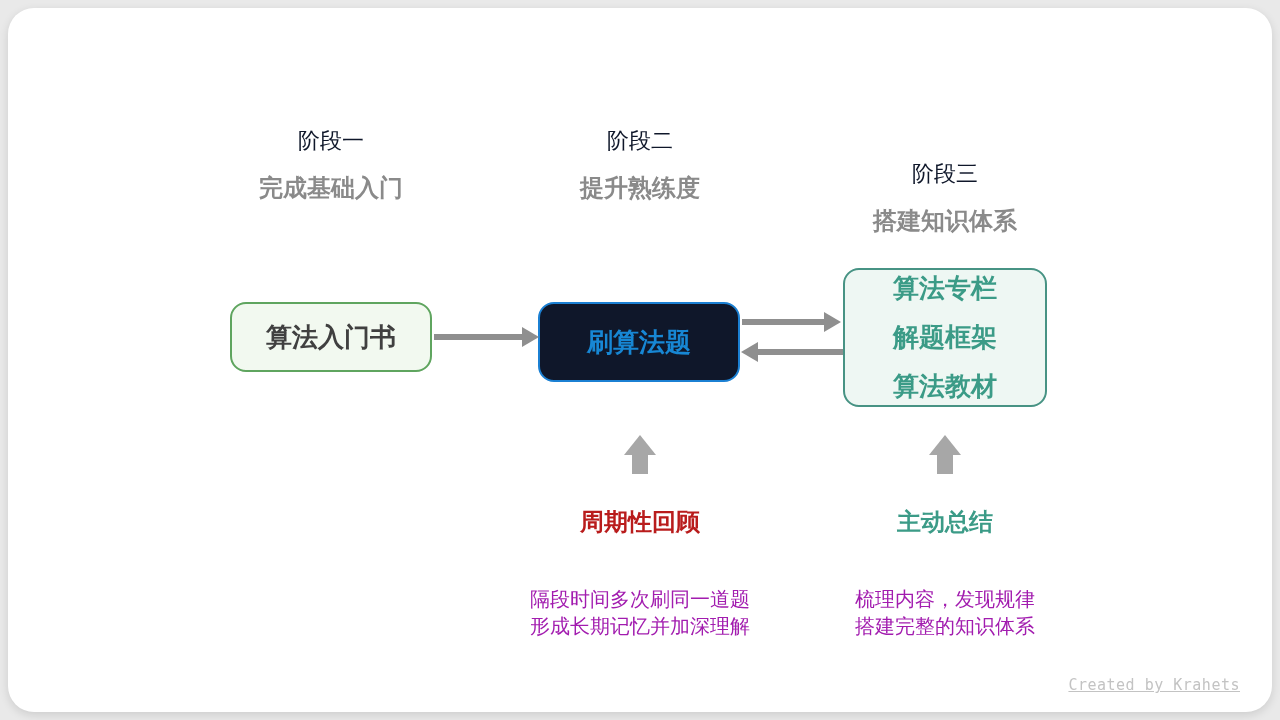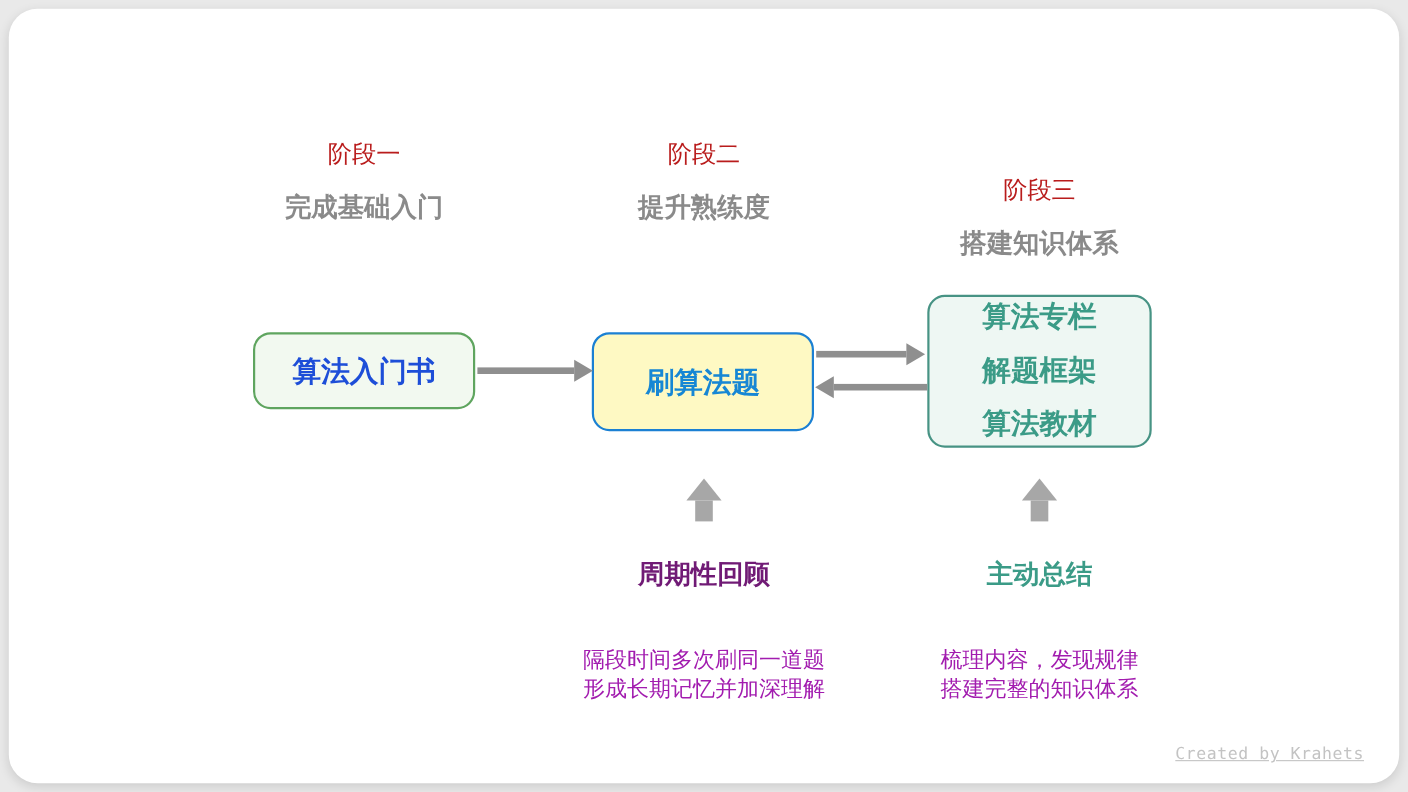--- a/index.html
+++ b/index.html
@@ -11,37 +11,37 @@
   }
   .canvas { position: relative; width: 1280px; height: 720px; }
   .card {
     position: absolute; left: 8px; top: 8px; width: 1264px; height: 704px;
     background: #ffffff; border-radius: 26px;
     box-shadow: 0 3px 10px rgba(0,0,0,0.12);
   }
 
   
   .stage { position: absolute; top: 128px; transform: translateX(-50%); text-align: center; white-space: nowrap; }
-  .stage-label { font-size: 22px; color: #b91c1c; line-height: 26px; }
+  .stage-label { font-size: 22px; color: #0f172a; line-height: 26px; }
   .stage-subtitle { font-size: 24px; font-weight: bold; color: #8a8a8a; margin-top: 18px; }
   .stage-1 { left: 331px; }
   .stage-2 { left: 640px; }
   .stage-3 { left: 945px; margin-top: 33px; }
 
   
   .node {
     position: absolute; box-sizing: border-box;
     border-radius: 16px; border: 2.5px solid;
     display: flex; flex-direction: column; justify-content: center; align-items: center;
     font-weight: bold; font-size: 26px; white-space: nowrap;
   }
   .node-1 { left: 230px; top: 302px; width: 202px; height: 70px;
-            border-color: #5fa55f; background: #f2f9f0; color: #1d4ed8; }
-  .node-2 { left: 538px; top: 302px; width: 202px; height: 90px;
-            border-color: #1b80d3; background: #fef9c3; color: #1787d4; }
+            border-color: #5fa55f; background: #f2f9f0; color: #404040; }
+  .node-2 { left: 538px; top: 302px; width: 202px; height: 80px;
+            border-color: #1b80d3; background: #0f172a; color: #1787d4; }
   .node-3 { left: 843px; top: 268px; width: 204px; height: 139px; line-height: 37px;
             border-color: #479384; background: #eef7f3; color: #3b9b87; justify-content: space-between; }
 
   
   .shaft { position: absolute; height: 6px; background: #8f8f8f; }
   .head { position: absolute; width: 0; height: 0; border-top: 10px solid transparent; border-bottom: 10px solid transparent; }
   .head-right { border-left: 17px solid #8f8f8f; }
   .head-left  { border-right: 17px solid #8f8f8f; }
   .shaft-a { left: 434px; top: 334px; width: 88px; }
   .head-a  { left: 522px; top: 327px; }
@@ -54,21 +54,21 @@
   .up-tri { position: absolute; width: 0; height: 0;
             border-left: 16px solid transparent; border-right: 16px solid transparent;
             border-bottom: 20px solid #a7a7a7; top: 435px; }
   .up-stem { position: absolute; width: 16px; height: 19px; background: #a7a7a7; top: 455px; }
   .up-tri-mid { left: 624px; }  .up-stem-mid { left: 632px; }
   .up-tri-right { left: 929px; }  .up-stem-right { left: 937px; }
 
   
   .ann-title { position: absolute; top: 506px; transform: translateX(-50%);
                font-size: 24px; font-weight: bold; white-space: nowrap; }
-  .ann-title-mid { left: 640px; color: #701a75; }
+  .ann-title-mid { left: 640px; color: #b91c1c; }
   .ann-title-right { left: 945px; color: #3b9b87; }
   .ann-desc { position: absolute; top: 586px; transform: translateX(-50%);
               font-size: 20px; line-height: 27px; color: #a21caf; text-align: right; white-space: nowrap; }
   .ann-desc-mid { left: 640px; }
   .ann-desc-right { left: 945px; }
 
   
   .credit { position: absolute; top: 676px; right: 40px;
             font-family: "DejaVu Sans Mono", "Liberation Mono", monospace;
             font-size: 15px; color: #c3c3c3; letter-spacing: 0.5px; text-decoration: underline; }

